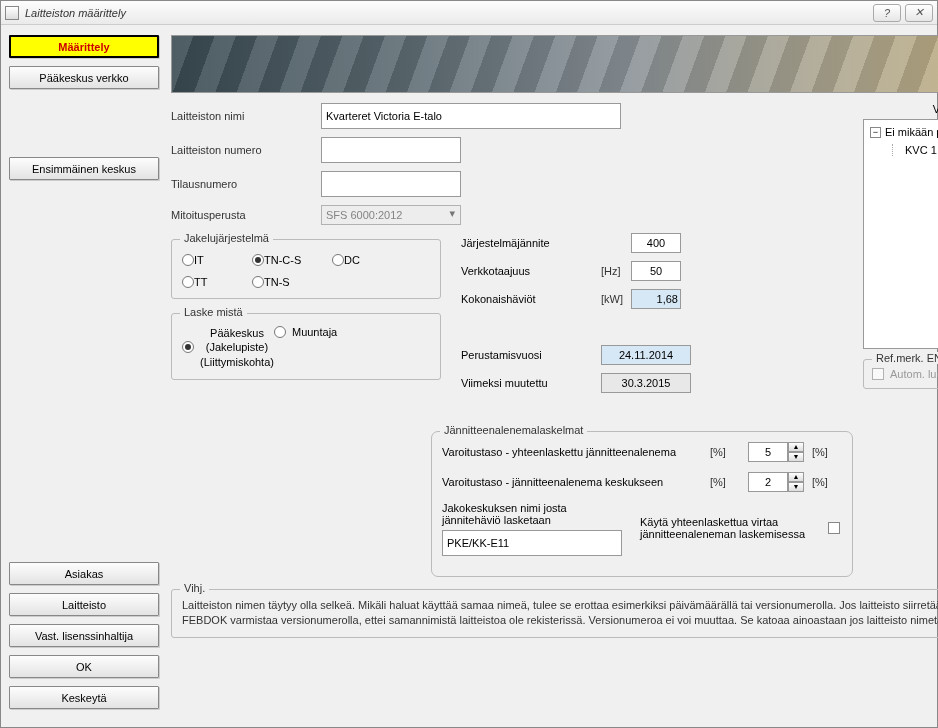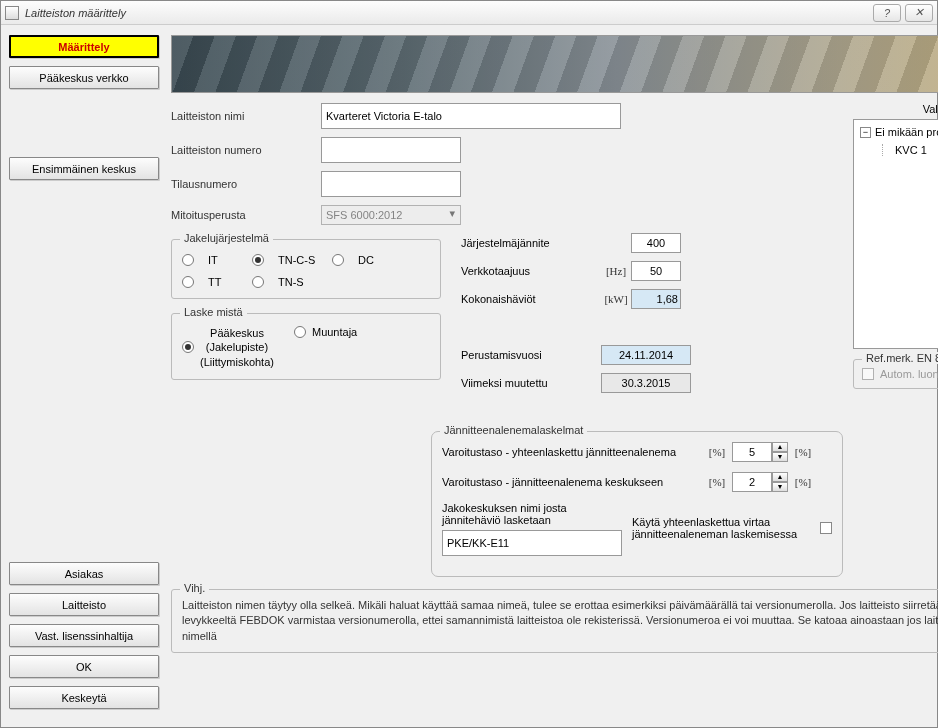--- a/index.html
+++ b/index.html
@@ -20,45 +20,45 @@
 .banner::before { content: ""; position: absolute; inset: 0; background: repeating-linear-gradient(110deg, rgba(255,255,255,0.1) 0 20px, rgba(0,0,0,0.1) 20px 40px); }
 .form-area { display: flex; gap: 10px; }
 .form-left { flex: 1; }
 .form-right { width: 210px; }
 .row { display: flex; align-items: center; margin-bottom: 8px; }
 .label { width: 150px; color: #333; }
 .text-input { height: 20px; border: 1px solid #999; background: #fff; padding: 12px 4px; }
 .fieldset { border: 1px solid #bbb; border-radius: 3px; padding: 8px 10px 10px; margin-top: 6px; position: relative; }
 .fieldset-title { position: absolute; top: -8px; left: 8px; background: #f0f0f0; padding: 0 4px; color: #333; }
 .radio-grid { display: grid; grid-template-columns: 70px 80px 60px; row-gap: 10px; margin-top: 6px; }
-.radio-item { display: flex; align-items: flex-start; gap: 14px; }
+.radio-item { display: flex; align-items: flex-start; gap: 0; }
 .radio { width: 12px; height: 12px; border: 1px solid #777; border-radius: 50%; background: #fff; display: inline-flex; align-items: center; justify-content: center; }
 .radio.sel::after { content: ""; width: 6px; height: 6px; background: #333; border-radius: 50%; }
-.calc-row { display: flex; align-items: center; gap: 20px; margin-top: 4px; }
+.calc-row { display: flex; align-items: center; margin-top: 4px; }
 .calc-col { display: flex; align-items: center; gap: 6px; }
 .small-input { width: 50px; height: 20px; border: 1px solid #999; background: #fff; text-align: center; }
 .small-input.hl { background: #d6e8f5; text-align: right; }
 .date-input { width: 90px; height: 20px; border: 1px solid #999; background: #d6e8f5; text-align: center; }
 .date-input.ro { background: #e8e8e8; }
 .proj-title { text-align: center; margin-bottom: 4px; }
 .tree { border: 1px solid #999; background: #fff; height: 230px; padding: 6px; }
 .tree-node { display: flex; align-items: center; gap: 4px; margin-bottom: 6px; }
 .tree-toggle { width: 11px; height: 11px; border: 1px solid #888; display: flex; align-items: center; justify-content: center; font-size: 9px; line-height: 1; background: #fff; }
 .tree-child { margin-left: 22px; border-left: 1px dotted #aaa; padding-left: 12px; position: relative; }
 .ref-box { border: 1px solid #bbb; border-radius: 3px; padding: 8px; margin-top: 10px; position: relative; }
 .checkbox { width: 12px; height: 12px; border: 1px solid #888; background: #fff; display: inline-block; }
 .volt-box { border: 1px solid #bbb; border-radius: 7px; padding: 10px; margin-top: 20px; position: relative; }
-.volt-row { display: flex; align-items: center; margin-bottom: 10px; }
+.volt-row { display: flex; align-items: center; margin-bottom: 10px; gap: 8px; }
 .spinner { display: flex; align-items: center; }
 .spinner input { width: 40px; height: 20px; border: 1px solid #999; text-align: center; background: #fff; }
 .spinner-btns { display: flex; flex-direction: column; }
 .spinner-btn { width: 16px; height: 10px; border: 1px solid #999; background: linear-gradient(#fff,#ddd); font-size: 7px; line-height: 1; text-align: center; cursor: pointer; }
 .hint-box { border: 1px solid #bbb; border-radius: 3px; padding: 8px 10px; margin-top: 12px; position: relative; }
 .hint-text { color: #333; line-height: 1.4; }
-.unit { width: 30px; text-align: center; color: #333; font-family: Liberation Serif, serif; }
+.unit { width: 30px; text-align: left; color: #333; }
 .mid-grid { display: flex; gap: 20px; margin-top: 6px; }
 .mid-left { width: 270px; }
 .mid-right { flex: 1; }
 .sys-row { display: flex; align-items: center; margin-bottom: 8px; }
 .sys-label { width: 140px; }
 select.combo { height: 20px; border: 1px solid #999; background: #ececec; color: #555; width: 140px; padding: 0 4px; appearance: none; }
 .combo-wrap { position: relative; display: inline-block; }
 .combo-wrap::after { content: "▾"; position: absolute; right: 6px; top: 2px; color: #777; pointer-events: none; }
 </style>
 </head>

